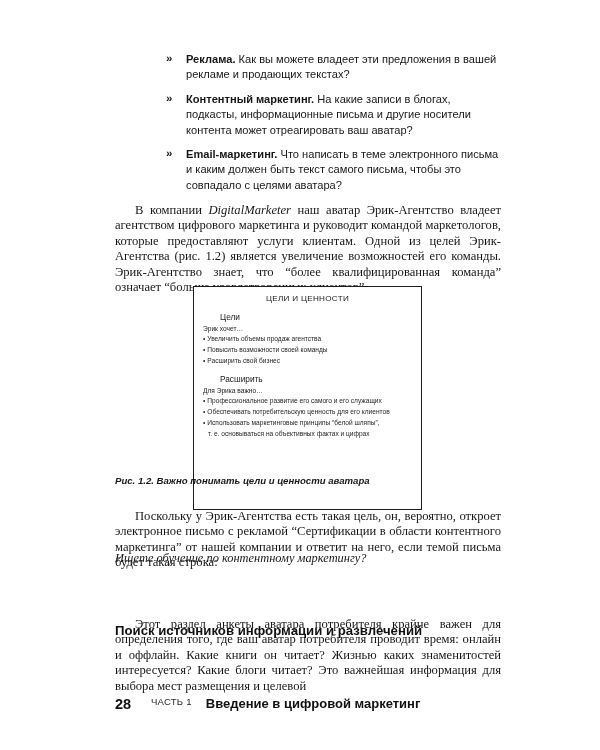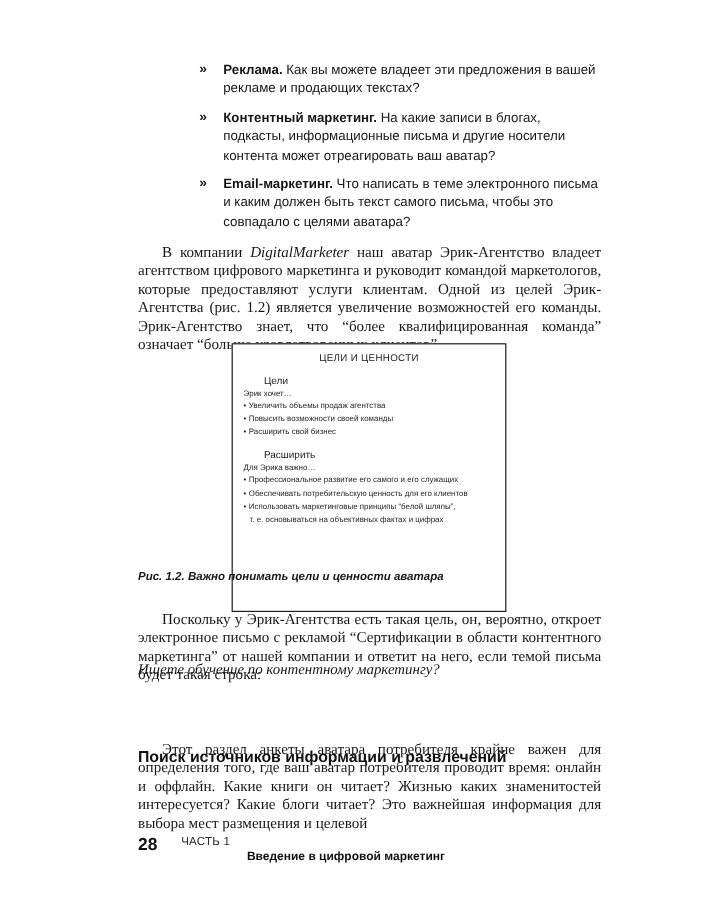--- a/index.html
+++ b/index.html
@@ -170,24 +170,23 @@
     color: #111;
     width: 36px;
   }
   .footer-part {
     font-size: 9.6px;
     color: #2a2a2a;
     margin-right: 14px;
     letter-spacing: 0.2px;
   }
   .footer-title {
-    font-size: 10px;
+    font-size: 13px;
     font-weight: bold;
     color: #111;
-    margin-top: 13px;
   }
 </style>
 </head>
 <body>
 
 <div class="page">
 
   <div class="bullet-list">
 
     <div class="bullet-item">

